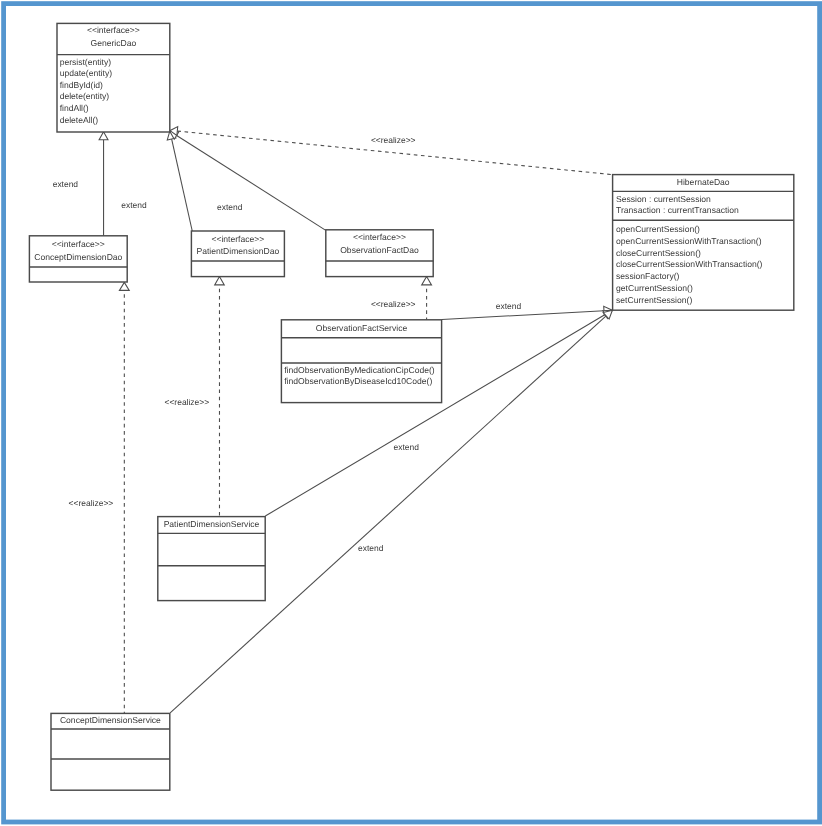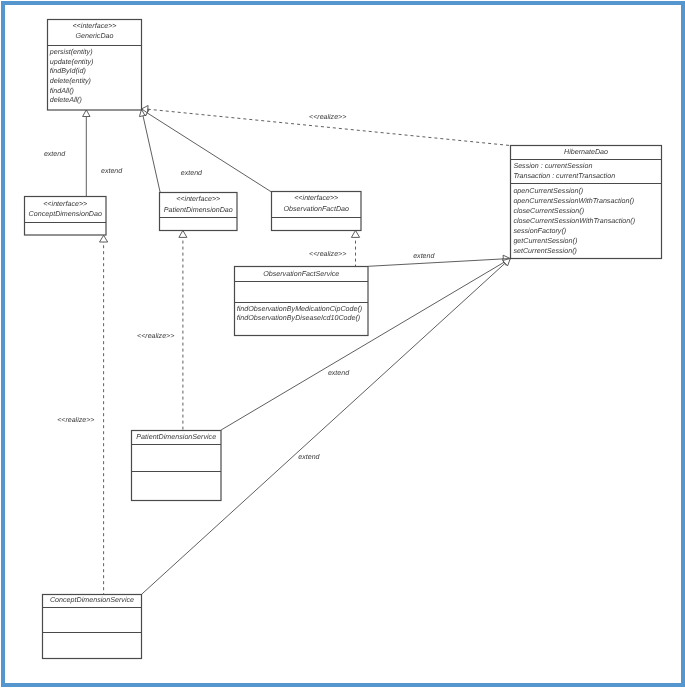--- a/index.html
+++ b/index.html
@@ -1,18 +1,18 @@
 <!DOCTYPE html>
 <html><head>
 <meta charset="utf-8">
 <title>UML Class Diagram</title>
 <style>
   html,body{margin:0;padding:0;}
   body{width:685px;height:688px;background:#ffffff;font-family:"Liberation Sans",sans-serif;overflow:hidden;}
-  #page{position:relative;width:685px;height:688px;box-sizing:border-box;font-style:italic;}
+  #page{position:relative;width:685px;height:688px;box-sizing:border-box;}
   #frame{position:absolute;left:1px;top:1px;width:684px;height:686px;box-sizing:border-box;border:4px solid #5596cf;}
   #canvas{position:absolute;left:0;top:0;width:685px;height:688px;}
   .cls-box{fill:#ffffff;stroke:#4a4a4a;stroke-width:1.2;}
   .cls-line{stroke:#4a4a4a;stroke-width:1.2;}
   .link{stroke:#4d4d4d;stroke-width:0.9;fill:none;}
   .link-dash{stroke:#4d4d4d;stroke-width:0.9;fill:none;stroke-dasharray:3 3;}
   .arrow{fill:#ffffff;stroke:#4d4d4d;stroke-width:0.9;}
   text{font-family:"Liberation Sans",sans-serif;fill:#3a3a3a;-webkit-font-smoothing:antialiased;text-rendering:geometricPrecision;}
   .t-name{font-size:7.15px;}
   .t-member{font-size:7.15px;}

